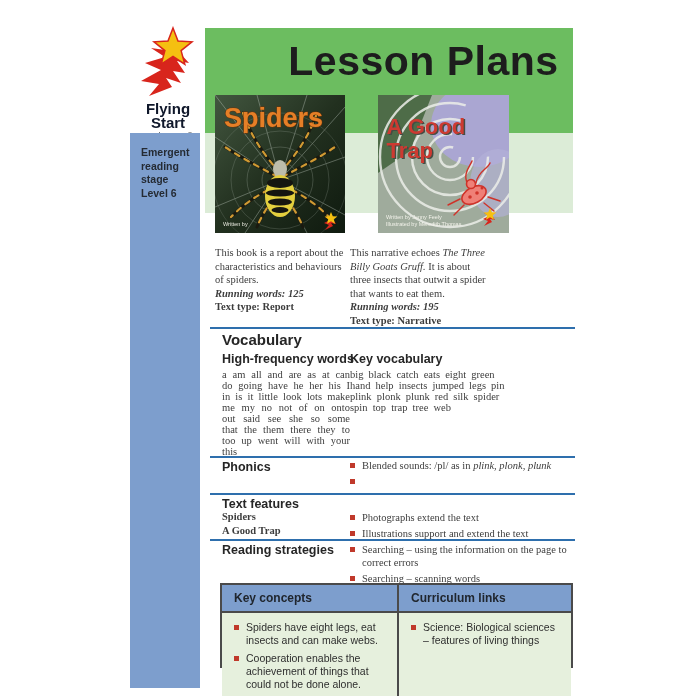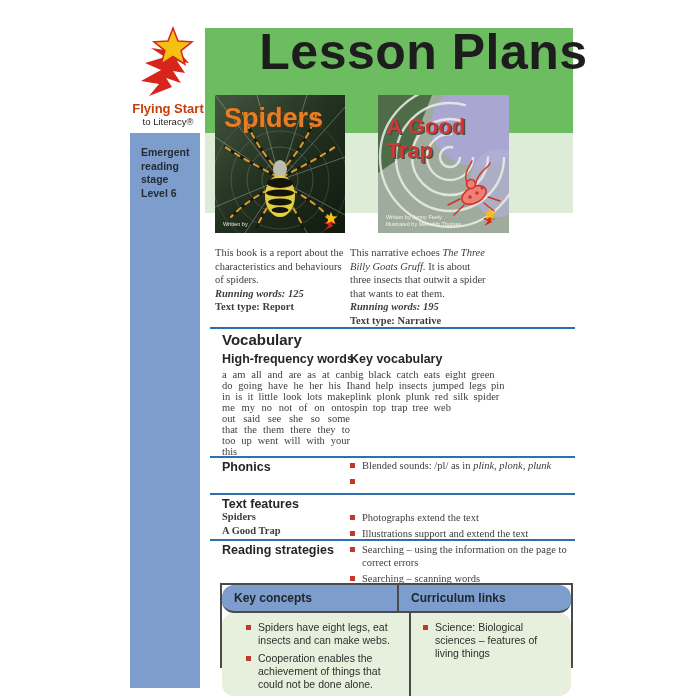--- a/index.html
+++ b/index.html
@@ -1,27 +1,27 @@
 <!DOCTYPE html>
 <html><head>
 <meta charset="utf-8">
 <style>
   html,body{margin:0;padding:0;background:#fff;}
   .page{position:relative;width:700px;height:700px;background:#fff;overflow:hidden;
         font-family:"Liberation Sans",sans-serif;color:#2b2b2b;}
 
   
   .band-green{position:absolute;left:205px;top:28px;width:368px;height:105px;background:#6cbd60;}
-  .page-title{position:absolute;left:205px;top:23px;width:437px;text-align:center;
-              font-size:50px;font-weight:bold;color:#1d1d1d;letter-spacing:.5px;}
+  .page-title{position:absolute;left:205px;top:38px;width:437px;text-align:center;
+              font-size:41px;font-weight:bold;color:#1d1d1d;letter-spacing:.5px;}
   .band-light{position:absolute;left:205px;top:133px;width:368px;height:80px;background:#dcecd7;}
 
   
   .logo{position:absolute;left:128px;top:26px;width:80px;text-align:center;}
-  .logo-name{font-size:13px;font-weight:bold;color:#c2410c;line-height:14px;}
+  .logo-name{font-size:15px;font-weight:bold;color:#0f172a;line-height:14px;}
   .logo-sub{font-size:9.5px;color:#232323;}
 
   
   .sidebar{position:absolute;left:130px;top:133px;width:70px;height:555px;background:#7d9ecd;
            box-sizing:border-box;padding:13px 6px 0 11px;}
   .sidebar div{font-size:10.5px;font-weight:bold;color:#252b33;line-height:13.5px;}
 
   
   .cover{position:absolute;top:95px;width:130px;height:138px;z-index:2;}
   .cover svg{display:block;}
@@ -49,23 +49,23 @@
          font-size:10.5px;line-height:13px;color:#3d3d3d;}
   .sq{width:5px;height:5px;background:#c0392b;margin:4px 7px 0 0;flex-shrink:0;}
   .bitem i{font-style:italic;margin-top:41px;}
 
   .bookname{font-family:"Liberation Serif",serif;font-weight:bold;font-size:10.5px;
             line-height:14px;color:#3d3d3d;}
 
   
   .ktable{position:absolute;left:220px;top:583px;width:353px;height:85px;
           border:2px solid #4a4a4a;box-sizing:border-box;display:flex;flex-direction:column;}
-  .krow{display:flex;flex:0 0 auto;border-radius:12px;}
+  .krow{display:flex;flex:0 0 auto;}
   .khead{height:26px;background:#7d9ecd;border-bottom:2px solid #4a4a4a;}
-  .kbody{flex:1 1 auto;background:#e6f0dd;padding-left:12px;}
+  .kbody{flex:1 1 auto;background:#e6f0dd;}
   .kcell{box-sizing:border-box;padding:0 8px 0 12px;}
   .kc1{width:177px;border-right:2px solid #4a4a4a;}
   .kc2{flex:1;}
   .khead .kcell{display:flex;align-items:center;font-weight:bold;font-size:12px;color:#20262e;}
   .kbody .kcell{padding-top:8px;}
   .kbody .bitem{font-family:"Liberation Sans",sans-serif;font-size:10.5px;line-height:13px;
                 color:#2e2e2e;margin-bottom:5px;}
 </style>
 </head>
 <body>

